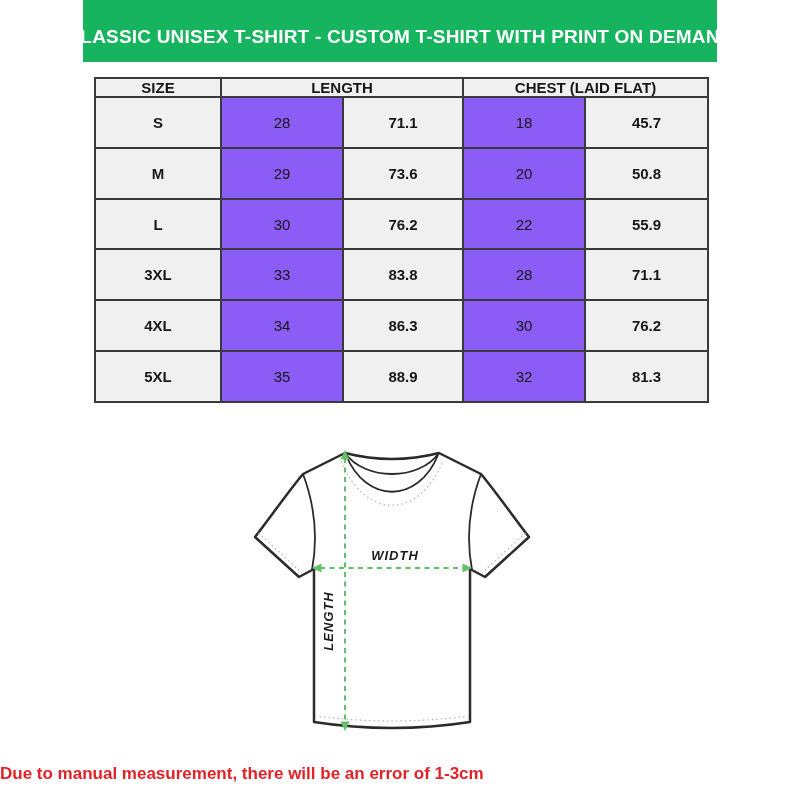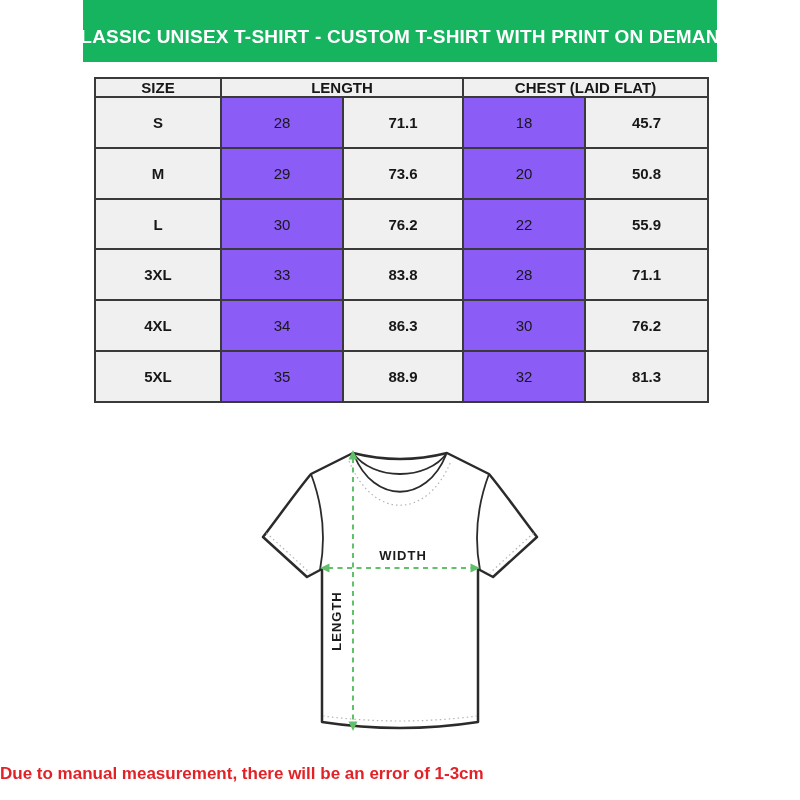--- a/index.html
+++ b/index.html
@@ -32,21 +32,21 @@
   table.size-chart th, table.size-chart td{
     border:2px solid var(--border-dark);
     text-align:center;vertical-align:middle;
     font-size:15px;color:#171717;padding:0;
   }
   table.size-chart th{background:var(--cell-gray);font-weight:700;}
   td.c-size{background:var(--cell-gray);font-weight:700;}
   td.c-in{background:#8b5cf6;font-weight:400;margin-left:18px;}
   td.c-cm{background:var(--cell-gray);font-weight:700;margin-top:21px;}
   .diagram-wrap{
-    position:absolute;left:240px;top:430px;width:320px;height:320px;
+    position:absolute;left:232px;top:430px;width:320px;height:320px;font-style:italic;
   }
   .shirt-line{fill:#ffffff;stroke:#2B2B2B;stroke-width:2.5;stroke-linejoin:round;}
   .seam{fill:none;stroke:#2B2B2B;stroke-width:1.8;}
   .stitch{fill:none;stroke:#B3B3B3;stroke-width:1.2;stroke-dasharray:1.5 3;}
   .meas-line{fill:none;stroke:var(--arrow-green);stroke-width:2;stroke-dasharray:5 4.5;}
   .meas-head{fill:var(--arrow-green);stroke:none;}
   .meas-label{
     font-family:"Liberation Sans","DejaVu Sans",sans-serif;
     font-size:13px;font-weight:700;letter-spacing:1px;fill:#1C1C1C;
   }

